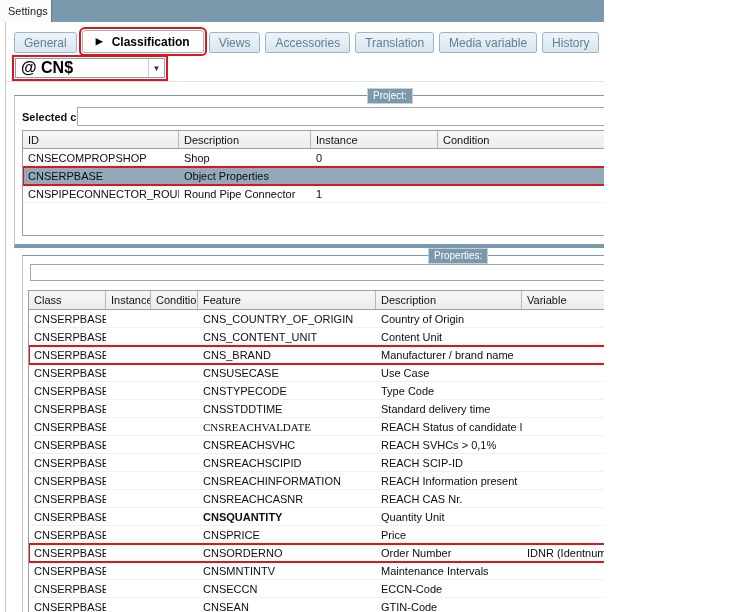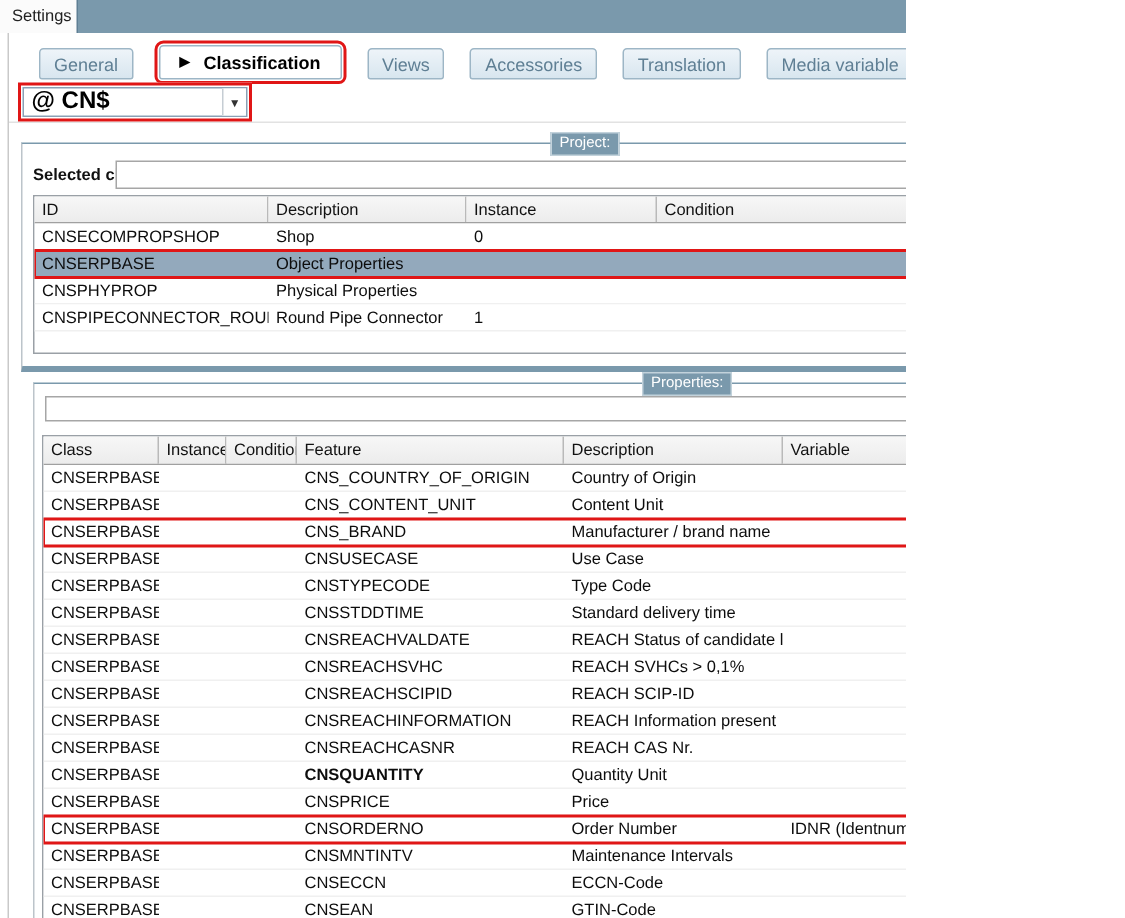--- a/index.html
+++ b/index.html
@@ -23,21 +23,21 @@
   .settings-tab{position:absolute;left:0;top:0;width:52px;height:22px;background:#fbfbfb;
         border-right:1px solid #5f7f94;display:flex;align-items:center;padding-left:8px;
         font-size:11px;color:#222;}
   .win-left-border{position:absolute;left:5px;top:22px;width:1px;height:590px;background:#c9c9c9;}
   .hrule{position:absolute;left:6px;top:81px;width:740px;border-top:1px solid #e2e2e2;}
 
   
   .tab-bar{position:absolute;left:14px;top:27px;height:26px;display:flex;gap:5px;align-items:flex-end;}
   .tab{height:21px;display:flex;align-items:center;justify-content:flex-end;padding:0 9px;
        background:linear-gradient(#eef4f9,#d8e6ef);border:1px solid var(--tabborder);
-       border-radius:3px 3px 2px 2px;font-size:12px;color:var(--tabtext);white-space:nowrap;cursor:default;margin-left:12px;}
+       border-radius:3px 3px 2px 2px;font-size:12px;color:var(--tabtext);white-space:nowrap;cursor:default;}
   .tab.active{background:#fff;color:#000;font-weight:bold;height:23px;padding:0 13px;
        outline:2px solid var(--red);outline-offset:1px;}
   .tab-arrow{color:#000;font-size:9px;margin-right:9px;line-height:1;}
 
   
   .combo-annotation{position:absolute;left:12px;top:55px;border:2px solid var(--red);padding:1px;background:#fff;}
   .combo{width:150px;height:20px;border:1px solid #8aa0b5;background:#fff;position:relative;
        display:flex;align-items:center;}
   .combo-value{font-size:16px;font-weight:bold;padding-left:5px;color:#000;}
   .combo-btn{position:absolute;right:0;top:0;width:16px;height:100%;border-left:1px solid #c6cdd4;
@@ -180,26 +180,20 @@
           <div class="td" style="width: 127px;">0</div>
           <div class="td" style="width: 288px;"></div>
         </div>
         <div class="tr sel ann">
           <div class="td" style="width: 156px;">CNSERPBASE</div>
           <div class="td" style="width: 132px;">Object Properties</div>
           <div class="td" style="width: 127px;"></div>
           <div class="td" style="width: 288px;"></div>
         </div>
         <div class="tr">
-          <div class="td" style="width: 156px;">CNSPHYPROP</div>
-          <div class="td" style="width: 132px;">Physical Properties</div>
-          <div class="td" style="width: 127px;"></div>
-          <div class="td" style="width: 288px;"></div>
-        </div>
-        <div class="tr">
           <div class="td" style="width: 156px;">CNSPIPECONNECTOR_ROUND</div>
           <div class="td" style="width: 132px;">Round Pipe Connector</div>
           <div class="td" style="width: 127px;">1</div>
           <div class="td" style="width: 288px;"></div>
         </div>
       </div>
     <div class="vscroll">
       <div class="vthumb"></div>
     </div>
   </div>
@@ -285,21 +279,21 @@
           <div class="td" style="width: 146px;">Standard delivery time</div>
           <div class="td" style="width: 95px;"></div>
           <div class="td" style="width: 61px;"></div>
           <div class="td" style="width: 27px;"></div>
           <div class="td" style="width: 46px;"><span class="cb"></span></div>
         </div>
         <div class="tr">
           <div class="td" style="width: 77px;">CNSERPBASE</div>
           <div class="td" style="width: 45px;"></div>
           <div class="td" style="width: 47px;"></div>
-          <div class="td" style="width: 178px;">CNSREACHVALDATE</div>
+          <div class="td" style="width: 178px; font-family: Liberation Serif, serif;">CNSREACHVALDATE</div>
           <div class="td" style="width: 146px;">REACH Status of candidate list (...</div>
           <div class="td" style="width: 95px;"></div>
           <div class="td" style="width: 61px;"></div>
           <div class="td" style="width: 27px;"></div>
           <div class="td" style="width: 46px;"><span class="cb"></span></div>
         </div>
         <div class="tr">
           <div class="td" style="width: 77px;">CNSERPBASE</div>
           <div class="td" style="width: 45px;"></div>
           <div class="td" style="width: 47px;"></div>

